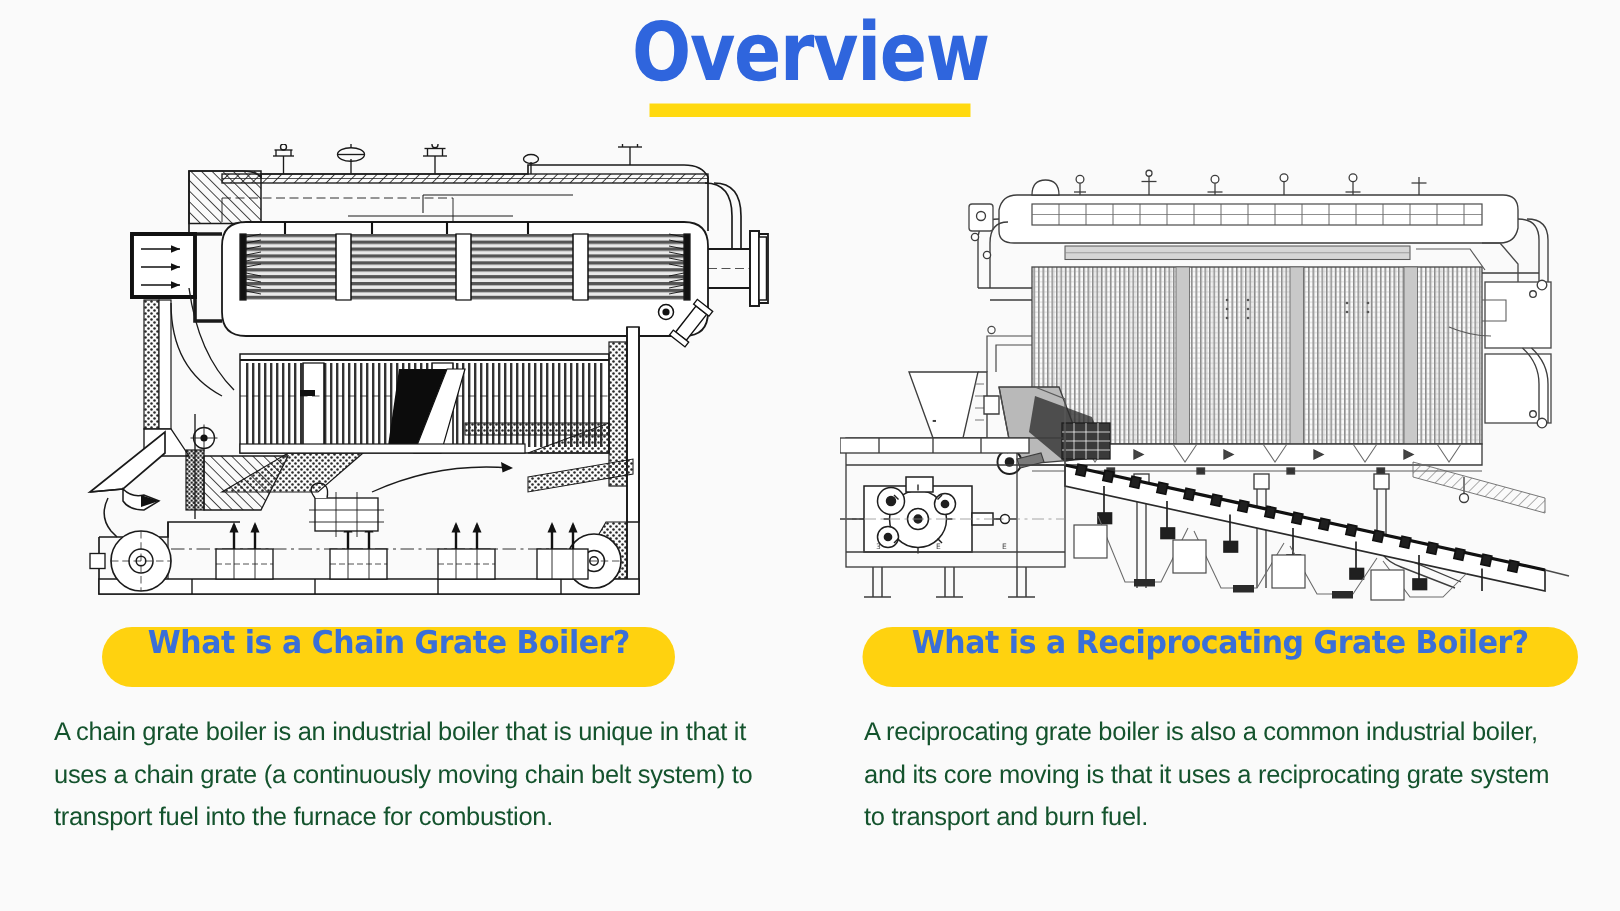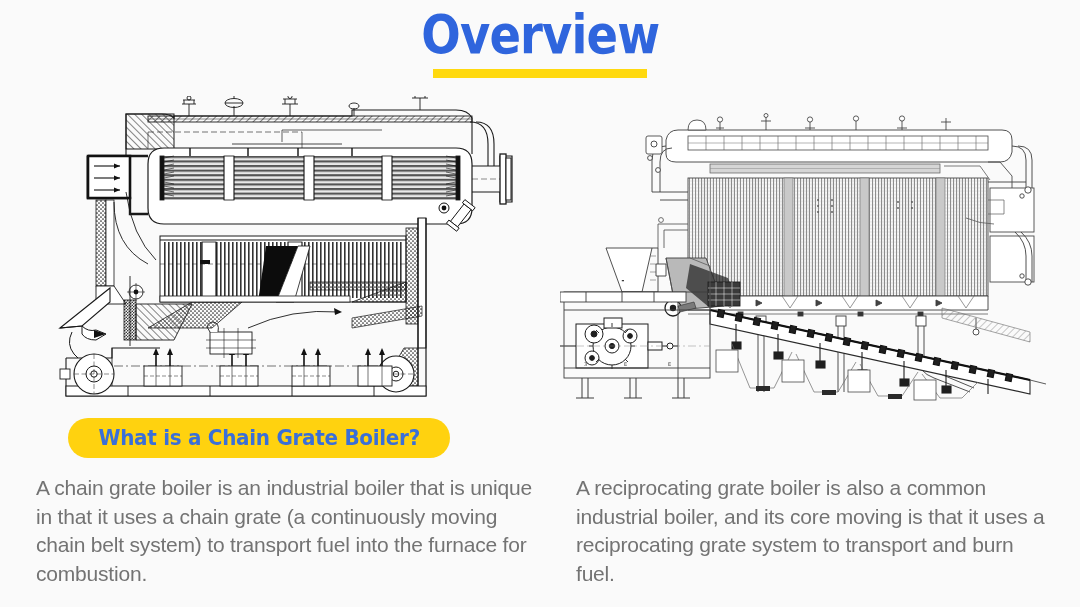--- a/index.html
+++ b/index.html
@@ -48,21 +48,20 @@
   #panel-left{ left:52px; width:480px; }
   #panel-right{ left:560px; width:500px; }
 
   
   .badge{
     position:absolute;
     height:40px;
     border-radius:20px;
     background:#ffd20f;
     display:flex;
-    align-items:center;
     justify-content:center;
     padding:0 22px;
   }
   .badge-label{
     font-family:"DejaVu Sans", sans-serif;
     font-weight:700;
     font-size:21px;
     line-height:21px;
     color:#3a6fd8;
     letter-spacing:-0.3px;
@@ -70,23 +69,23 @@
     transform:scaleX(0.95);
     transform-origin:center;
   }
   #badge-left{ left:68px; top:418px; }
   #badge-right{ left:575px; top:418px; }
 
   
   .body-text{
     position:absolute;
     font-family:"Liberation Sans", sans-serif;
-    font-size:21px;
+    font-size:17px;
     line-height:28.5px;
-    color:#737373;
+    color:#14532d;
     letter-spacing:-0.2px;
     white-space:pre-line;
   }
   #text-left{ left:36px; top:474px; width:498px; }
   #text-right{ left:576px; top:474px; width:470px; }
 
   
 </style>
 </head>
 <body>
@@ -755,18 +754,21 @@
 
         <path d="M382 212 L470 236 L470 246 L382 222 Z" fill="url(#hatch2)" stroke="#6a6a6a" stroke-width="0.6"></path>
       </g>
     </svg>
   </div>
 
   <div class="badge" id="badge-left">
     <span class="badge-label">What is a Chain Grate Boiler?</span>
   </div>
 
+  <div class="badge" id="badge-right">
+    <span class="badge-label">What is a Reciprocating Grate Boiler?</span>
+  </div>
 
   <p class="body-text" id="text-left">A chain grate boiler is an industrial boiler that is unique in that it uses a chain grate (a continuously moving chain belt system) to transport fuel into the furnace for combustion.</p>
 
   <p class="body-text" id="text-right">A reciprocating grate boiler is also a common industrial boiler, and its core moving is that it uses a reciprocating grate system to transport and burn fuel.</p>
 
 </div>
 
 </body></html>

